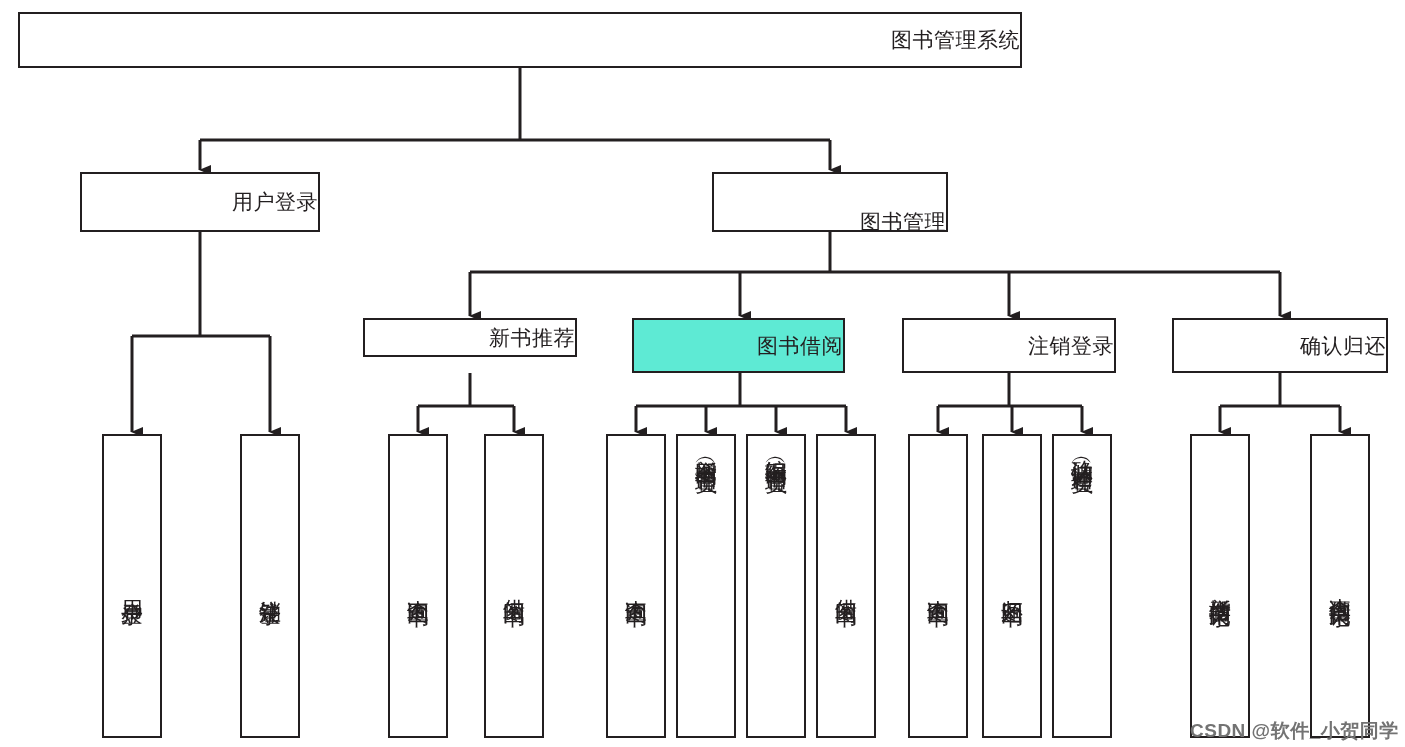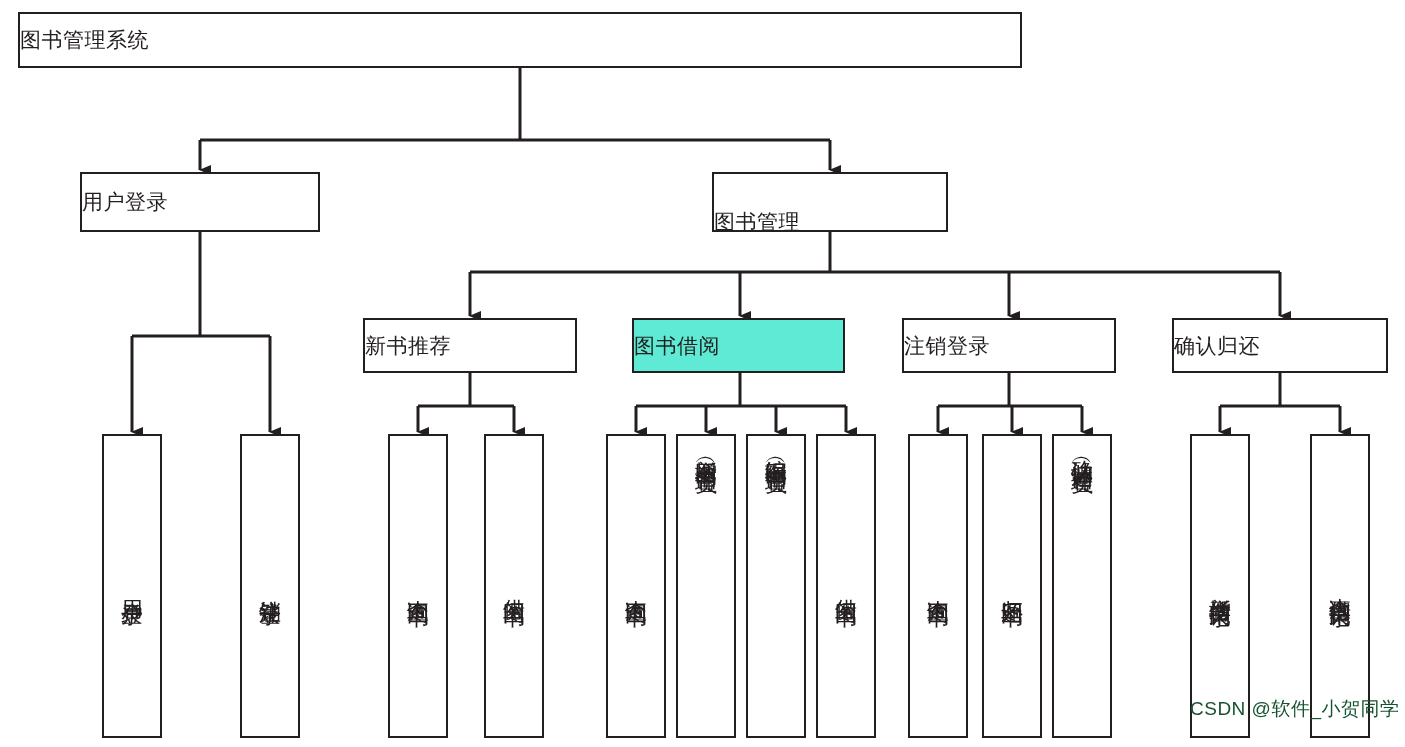--- a/index.html
+++ b/index.html
@@ -24,21 +24,21 @@
     width: 1405px;
     height: 747px;
   }
   .node-box {
     position: absolute;
     box-sizing: border-box;
     border: 2px solid #231f20;
     background: #ffffff;
     display: flex;
     align-items: center;
-    justify-content: flex-start;
+    justify-content: flex-end;
     color: #231f20;
   }
   .node-label {
     font-size: 21px;
     line-height: 1.1;
     letter-spacing: 0.5px;
     white-space: nowrap;
     color: #231f20;
   }
   .node-box.vertical {
@@ -118,21 +118,21 @@
   <div id="node-layer">
       <div class="node-box" style="left: 18px; top: 12px; width: 1004px; height: 56px; border-color: rgb(35, 31, 32); background: rgb(255, 255, 255);">
         <span class="node-label" style="color: rgb(35, 31, 32);">图书管理系统</span>
       </div>
       <div class="node-box" style="left: 80px; top: 172px; width: 240px; height: 60px; border-color: rgb(35, 31, 32); background: rgb(255, 255, 255);">
         <span class="node-label" style="color: rgb(35, 31, 32);">用户登录</span>
       </div>
       <div class="node-box" style="left: 712px; top: 172px; width: 236px; height: 60px; border-color: rgb(35, 31, 32); background: rgb(255, 255, 255);">
         <span class="node-label" style="color: rgb(35, 31, 32); margin-top: 40px;">图书管理</span>
       </div>
-      <div class="node-box" style="left: 363px; top: 318px; width: 214px; height: 55px; border-color: rgb(35, 31, 32); background: rgb(255, 255, 255);">
+      <div class="node-box" style="left: 363px; top: 318px; width: 214px; height: 39px; border-color: rgb(35, 31, 32); background: rgb(255, 255, 255);">
         <span class="node-label" style="color: rgb(35, 31, 32);">新书推荐</span>
       </div>
       <div class="node-box" style="left: 632px; top: 318px; width: 213px; height: 55px; border-color: rgb(35, 31, 32); background: #5eead4;">
         <span class="node-label" style="color: rgb(35, 31, 32);">图书借阅</span>
       </div>
       <div class="node-box" style="left: 902px; top: 318px; width: 214px; height: 55px; border-color: rgb(35, 31, 32); background: rgb(255, 255, 255);">
         <span class="node-label" style="color: rgb(35, 31, 32);">注销登录</span>
       </div>
       <div class="node-box" style="left: 1172px; top: 318px; width: 216px; height: 55px; border-color: rgb(35, 31, 32); background: rgb(255, 255, 255);">
         <span class="node-label" style="color: rgb(35, 31, 32);">确认归还</span>
@@ -171,15 +171,15 @@
         <span class="node-label vertical" style="color: rgb(35, 31, 32);">确认归还（管理员）</span>
       </div>
       <div class="node-box vertical centered" style="left: 1190px; top: 434px; width: 60px; height: 304px; border-color: rgb(35, 31, 32); background: rgb(255, 255, 255);">
         <span class="node-label vertical" style="color: rgb(35, 31, 32);">新增借阅记录</span>
       </div>
       <div class="node-box vertical centered" style="left: 1310px; top: 434px; width: 60px; height: 304px; border-color: rgb(35, 31, 32); background: rgb(255, 255, 255);">
         <span class="node-label vertical" style="color: rgb(35, 31, 32);">查询借阅记录</span>
       </div>
     </div>
 
-  <div class="watermark" style="left: 1190px; top: 696px; color: #14532d;">CSDN @软件_小贺同学</div>
+  <div class="watermark" style="left: 1190px; top: 718px; color: #737373; font-weight: bold;">CSDN @软件_小贺同学</div>
 
 </div>
 
 </body></html>

